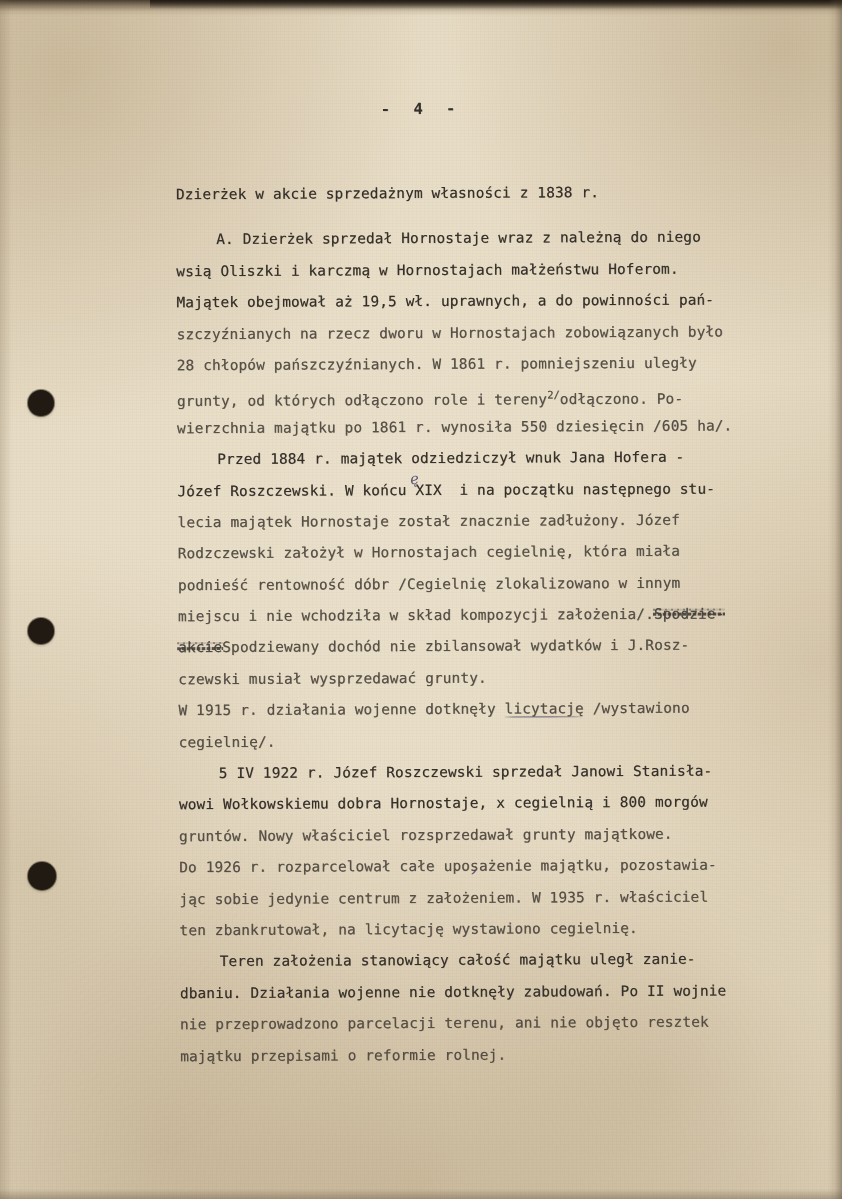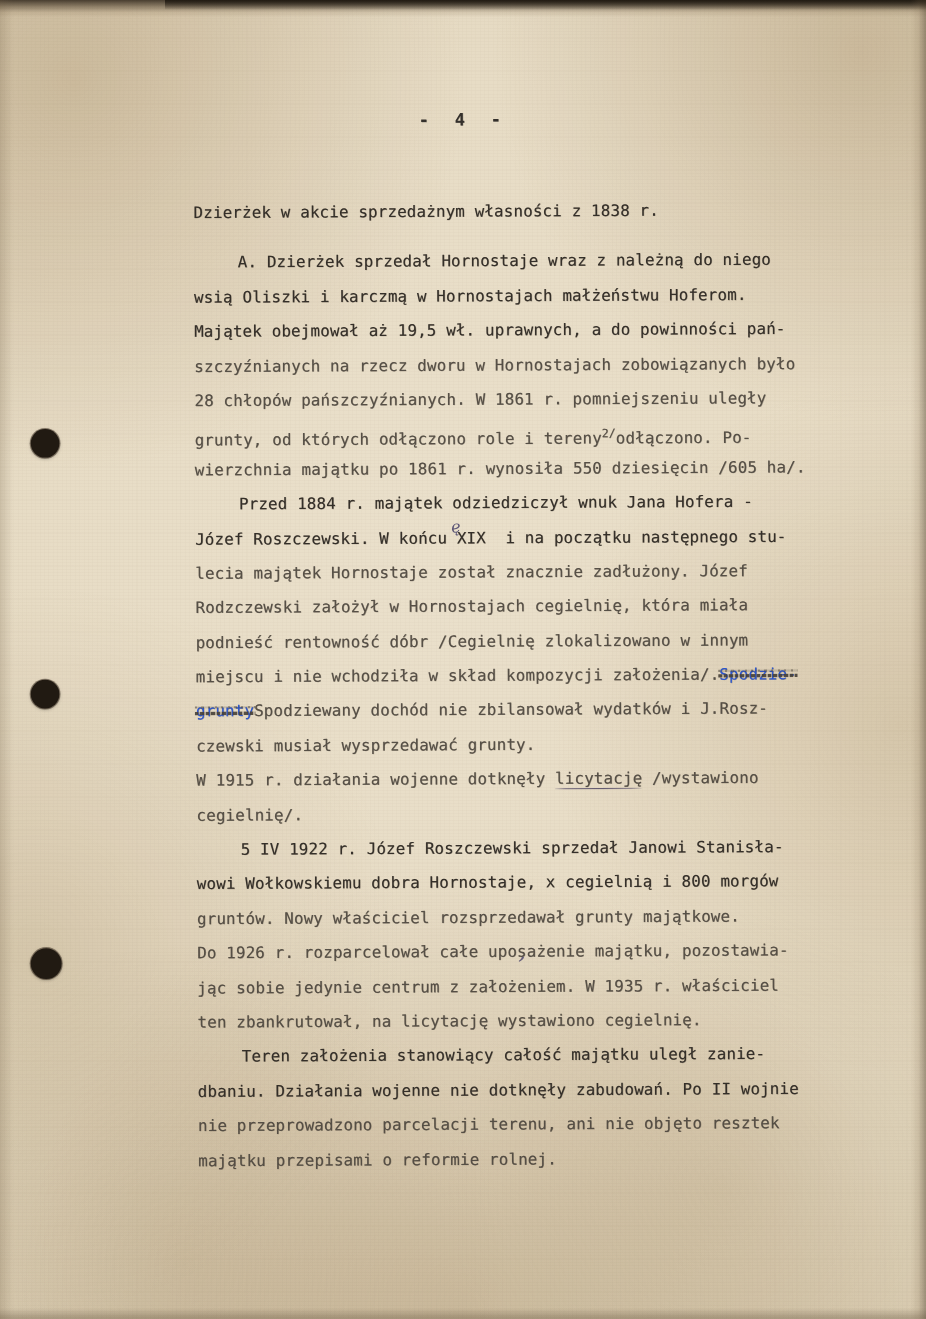--- a/index.html
+++ b/index.html
@@ -183,21 +183,21 @@
   
   .sup {
     font-size: 10.5px;
     vertical-align: super;
     letter-spacing: 0;
   }
 
   
   .struck {
     position: relative;
-    color: #1d4ed8;
+    color: #404040;
     text-align: right;
   }
   .struck::after {
     content: "";
     position: absolute;
     left: -1px; right: -1px;
     top: 46%;
     height: 3px;
     background: repeating-linear-gradient(90deg,
       rgba(58,52,45,0.90) 0px,
@@ -295,21 +295,21 @@
           <div class="line faint">wierzchnia majątku po 1861 r. wynosiła 550 dziesięcin /605 ha/.</div>
         </div>
 
         <div>
           <div class="line indent dark">Przed 1884 r. majątek odziedziczył wnuk Jana Hofera -</div>
           <div class="line dark">Józef Roszczewski. W końcu XIX  i na początku następnego stu-</div>
           <div class="line faint">lecia majątek Hornostaje został znacznie zadłużony. Józef</div>
           <div class="line faint">Rodzczewski założył w Hornostajach cegielnię, która miała</div>
           <div class="line faint">podnieść rentowność dóbr /Cegielnię zlokalizowano w innym</div>
           <div class="line faint"><span>miejscu i nie wchodziła w skład kompozycji założenia/.</span><span class="struck">Spodzie-</span></div>
-          <div class="line faint"><span class="struck">grunty</span><span>Spodziewany dochód nie zbilansował wydatków i J.Rosz-</span></div>
+          <div class="line faint"><span class="struck">akcie</span><span>Spodziewany dochód nie zbilansował wydatków i J.Rosz-</span></div>
           <div class="line faint">czewski musiał wysprzedawać grunty.</div>
         </div>
 
         <div>
           <div class="line faint"><span>W 1915 r. działania wojenne dotknęły </span><span class="pen-underline">licytację</span><span> /wystawiono</span></div>
           <div class="line faint">cegielnię/.</div>
         </div>
 
         <div>
           <div class="line indent dark">5 IV 1922 r. Józef Roszczewski sprzedał Janowi Stanisła-</div>

